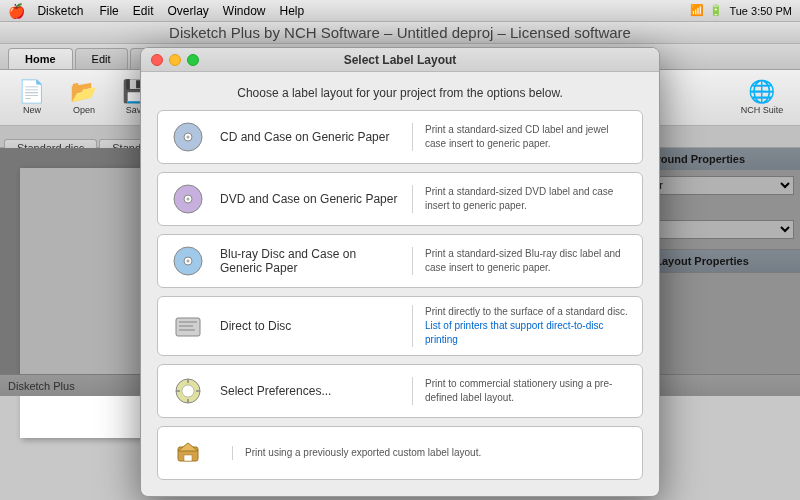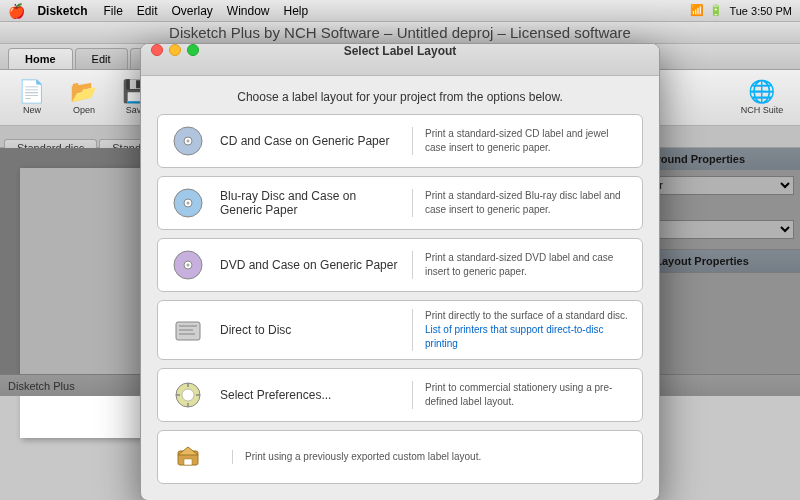--- a/index.html
+++ b/index.html
@@ -16,21 +16,21 @@
     .menu-bar {
       height: 22px;
       background: linear-gradient(to bottom, #e8e8e8, #d0d0d0);
       display: flex;
       align-items: center;
       padding: 0 8px;
       font-size: 12px;
       border-bottom: 1px solid #b0b0b0;
     }
     .menu-bar .apple { font-size: 14px; margin-right: 12px; }
-    .menu-bar .app-name { font-weight: bold; margin-right: 16px; text-align: center; }
+    .menu-bar .app-name { font-weight: normal; margin-right: 16px; text-align: center; }
     .menu-bar .menu-items { display: flex; gap: 14px; }
     .menu-bar .menu-item { cursor: pointer; }
     .menu-bar .right-icons { margin-left: auto; display: flex; align-items: center; gap: 6px; font-size: 11px; }
 
     
     .title-bar {
       height: 22px;
       background: linear-gradient(to bottom, #e0e0e0, #c8c8c8);
       display: flex;
       align-items: center;
@@ -224,23 +224,24 @@
     
     .modal {
       width: 520px;
       background: #ececec;
       border-radius: 8px;
       box-shadow: 0 10px 40px rgba(0,0,0,0.5);
       overflow: hidden;
       border: 1px solid #999;
     }
     .modal-titlebar {
-      height: 32px;
+      height: 24px;
       background: linear-gradient(to bottom, #e0e0e0, #d0d0d0);
       display: flex;
+      align-items: center;
       padding: 0 10px;
       border-bottom: 1px solid #b8b8b8;
       position: relative;
     }
     .modal-title {
       position: absolute;
       left: 50%;
       transform: translateX(-50%);
       font-size: 12px;
       font-weight: 600;
@@ -474,44 +475,44 @@
           <div class="layout-text-area">
             <span class="layout-name">CD and Case on Generic Paper</span>
             <div class="layout-divider"></div>
             <span class="layout-desc">Print a standard-sized CD label and jewel case insert to generic paper.</span>
           </div>
         </div>
 
         <div class="layout-item">
           <div class="layout-icon">
             <svg viewBox="0 0 32 32">
+              <circle cx="16" cy="16" r="14" fill="#c8b0de" stroke="#888" stroke-width="1"></circle>
+              <circle cx="16" cy="16" r="4" fill="white" stroke="#888" stroke-width="1"></circle>
+              <circle cx="16" cy="16" r="1.5" fill="#aaa"></circle>
+            </svg>
+          </div>
+          <div class="layout-text-area">
+            <span class="layout-name">DVD and Case on Generic Paper</span>
+            <div class="layout-divider"></div>
+            <span class="layout-desc">Print a standard-sized DVD label and case insert to generic paper.</span>
+          </div>
+        </div>
+
+        <div class="layout-item">
+          <div class="layout-icon">
+            <svg viewBox="0 0 32 32">
               <circle cx="16" cy="16" r="14" fill="#a0c8e8" stroke="#888" stroke-width="1"></circle>
               <circle cx="16" cy="16" r="4" fill="white" stroke="#888" stroke-width="1"></circle>
               <circle cx="16" cy="16" r="1.5" fill="#aaa"></circle>
             </svg>
           </div>
           <div class="layout-text-area">
             <span class="layout-name">Blu-ray Disc and Case on Generic Paper</span>
             <div class="layout-divider"></div>
             <span class="layout-desc">Print a standard-sized Blu-ray disc label and case insert to generic paper.</span>
-          </div>
-        </div>
-
-        <div class="layout-item">
-          <div class="layout-icon">
-            <svg viewBox="0 0 32 32">
-              <circle cx="16" cy="16" r="14" fill="#c8b0de" stroke="#888" stroke-width="1"></circle>
-              <circle cx="16" cy="16" r="4" fill="white" stroke="#888" stroke-width="1"></circle>
-              <circle cx="16" cy="16" r="1.5" fill="#aaa"></circle>
-            </svg>
-          </div>
-          <div class="layout-text-area">
-            <span class="layout-name">DVD and Case on Generic Paper</span>
-            <div class="layout-divider"></div>
-            <span class="layout-desc">Print a standard-sized DVD label and case insert to generic paper.</span>
           </div>
         </div>
 
         <div class="layout-item">
           <div class="layout-icon">
             <svg viewBox="0 0 32 32">
               <rect x="4" y="8" width="24" height="18" rx="2" fill="#d0d0d0" stroke="#888" stroke-width="1"></rect>
               <rect x="7" y="11" width="18" height="2" fill="#aaa"></rect>
               <rect x="7" y="15" width="14" height="2" fill="#aaa"></rect>
               <rect x="7" y="19" width="16" height="2" fill="#aaa"></rect>

